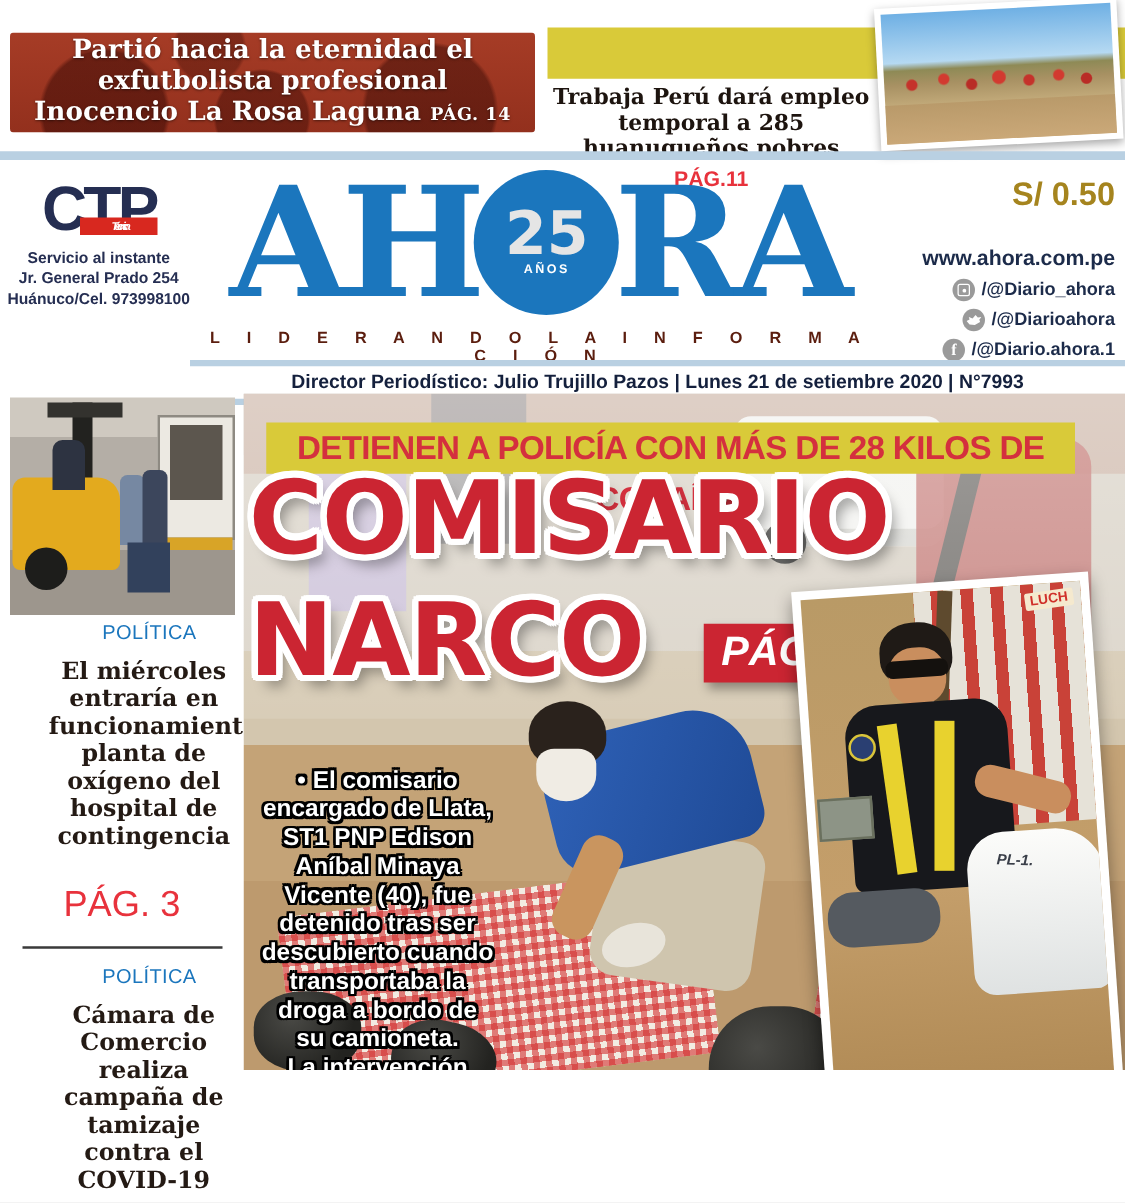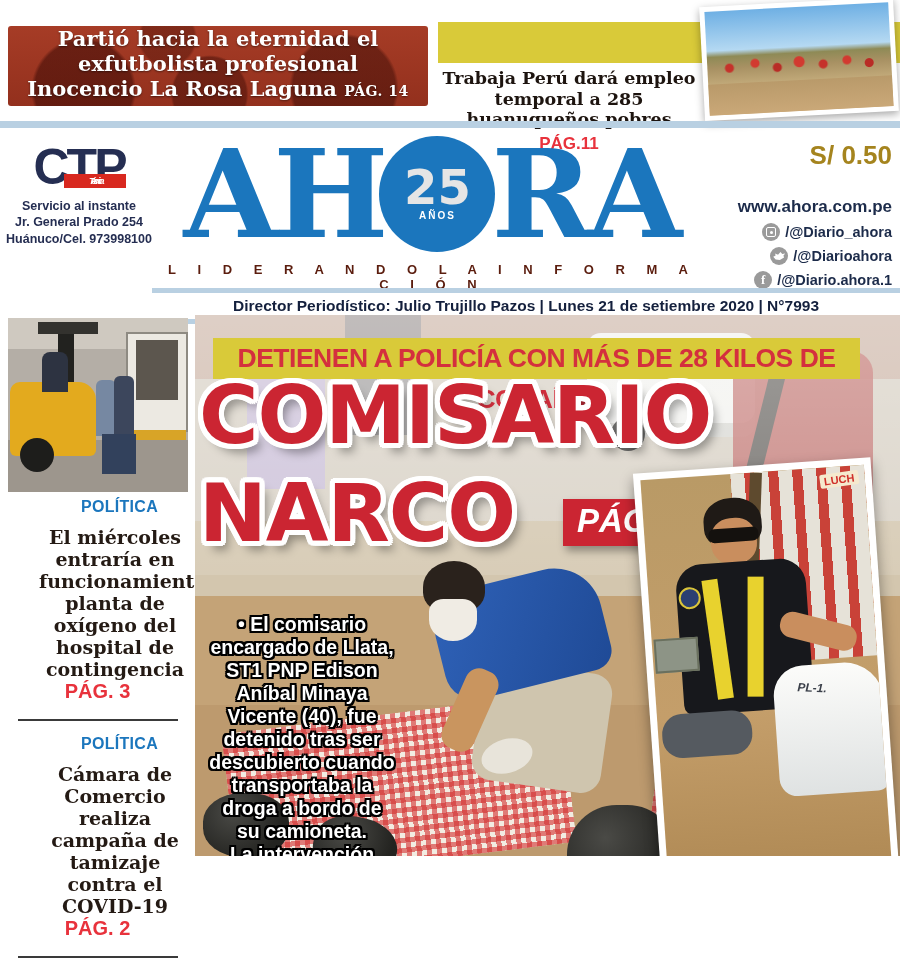--- a/index.html
+++ b/index.html
@@ -70,24 +70,24 @@
 
   
   .director{left:152px;top:288px;width:748px;}
   .director .line{height:5px;background:#b9d0e2;}
   .director .txt{height:26px;line-height:26px;text-align:center;color:#14203d;font-weight:bold;font-size:15.5px;}
 
   
   .side-photo{left:8px;top:318px;width:180px;height:174px;background:linear-gradient(#cfc9c0 0 18%,#b4aea6 18% 70%,#9d968d 70% 100%);overflow:hidden;}
   .sp{position:absolute;}
   .side-col{left:0;top:498px;width:195px;text-align:center;}
-  .side-item .sec{color:#1b76bd;font-weight:700;font-size:16px;letter-spacing:.3px;padding-left:44px;}
+  .side-item .sec{color:#1b76bd;font-weight:400;font-size:16px;letter-spacing:.3px;padding-left:44px;}
   .side-item .hl{color:#241a14;font-family:"DejaVu Serif","Liberation Serif",serif;font-weight:bold;
     font-size:19px;line-height:1.16;margin-top:10px;padding:0 4px;margin-left:35px;}
-  .side-item .pg{color:#e8323c;font-weight:700;font-size:20px;margin-top:0;}
+  .side-item .pg{color:#e8323c;font-weight:400;font-size:29px;margin-top:28px;}
   .side-div{width:160px;height:2px;background:#3a3a3a;margin:16px auto 14px auto;}
 
   
   .main-photo{left:195px;top:315px;width:705px;height:541px;overflow:hidden;
     background:linear-gradient(#cfc0b2 0 9%,#d8d1c5 9% 38%,#d3c6ae 38% 52%,#c4a377 52% 72%,#bd9a6e 72% 100%);}
   .mp{position:absolute;}
   .wash{left:0;top:0;width:705px;height:260px;background:linear-gradient(rgba(255,255,255,.35),rgba(255,255,255,.12));}
   .gingham{background:
       repeating-linear-gradient(0deg, rgba(211,47,47,.6) 0 5px, rgba(255,255,255,0) 5px 10px),
       repeating-linear-gradient(90deg, rgba(211,47,47,.6) 0 5px, rgba(255,255,255,0) 5px 10px),

